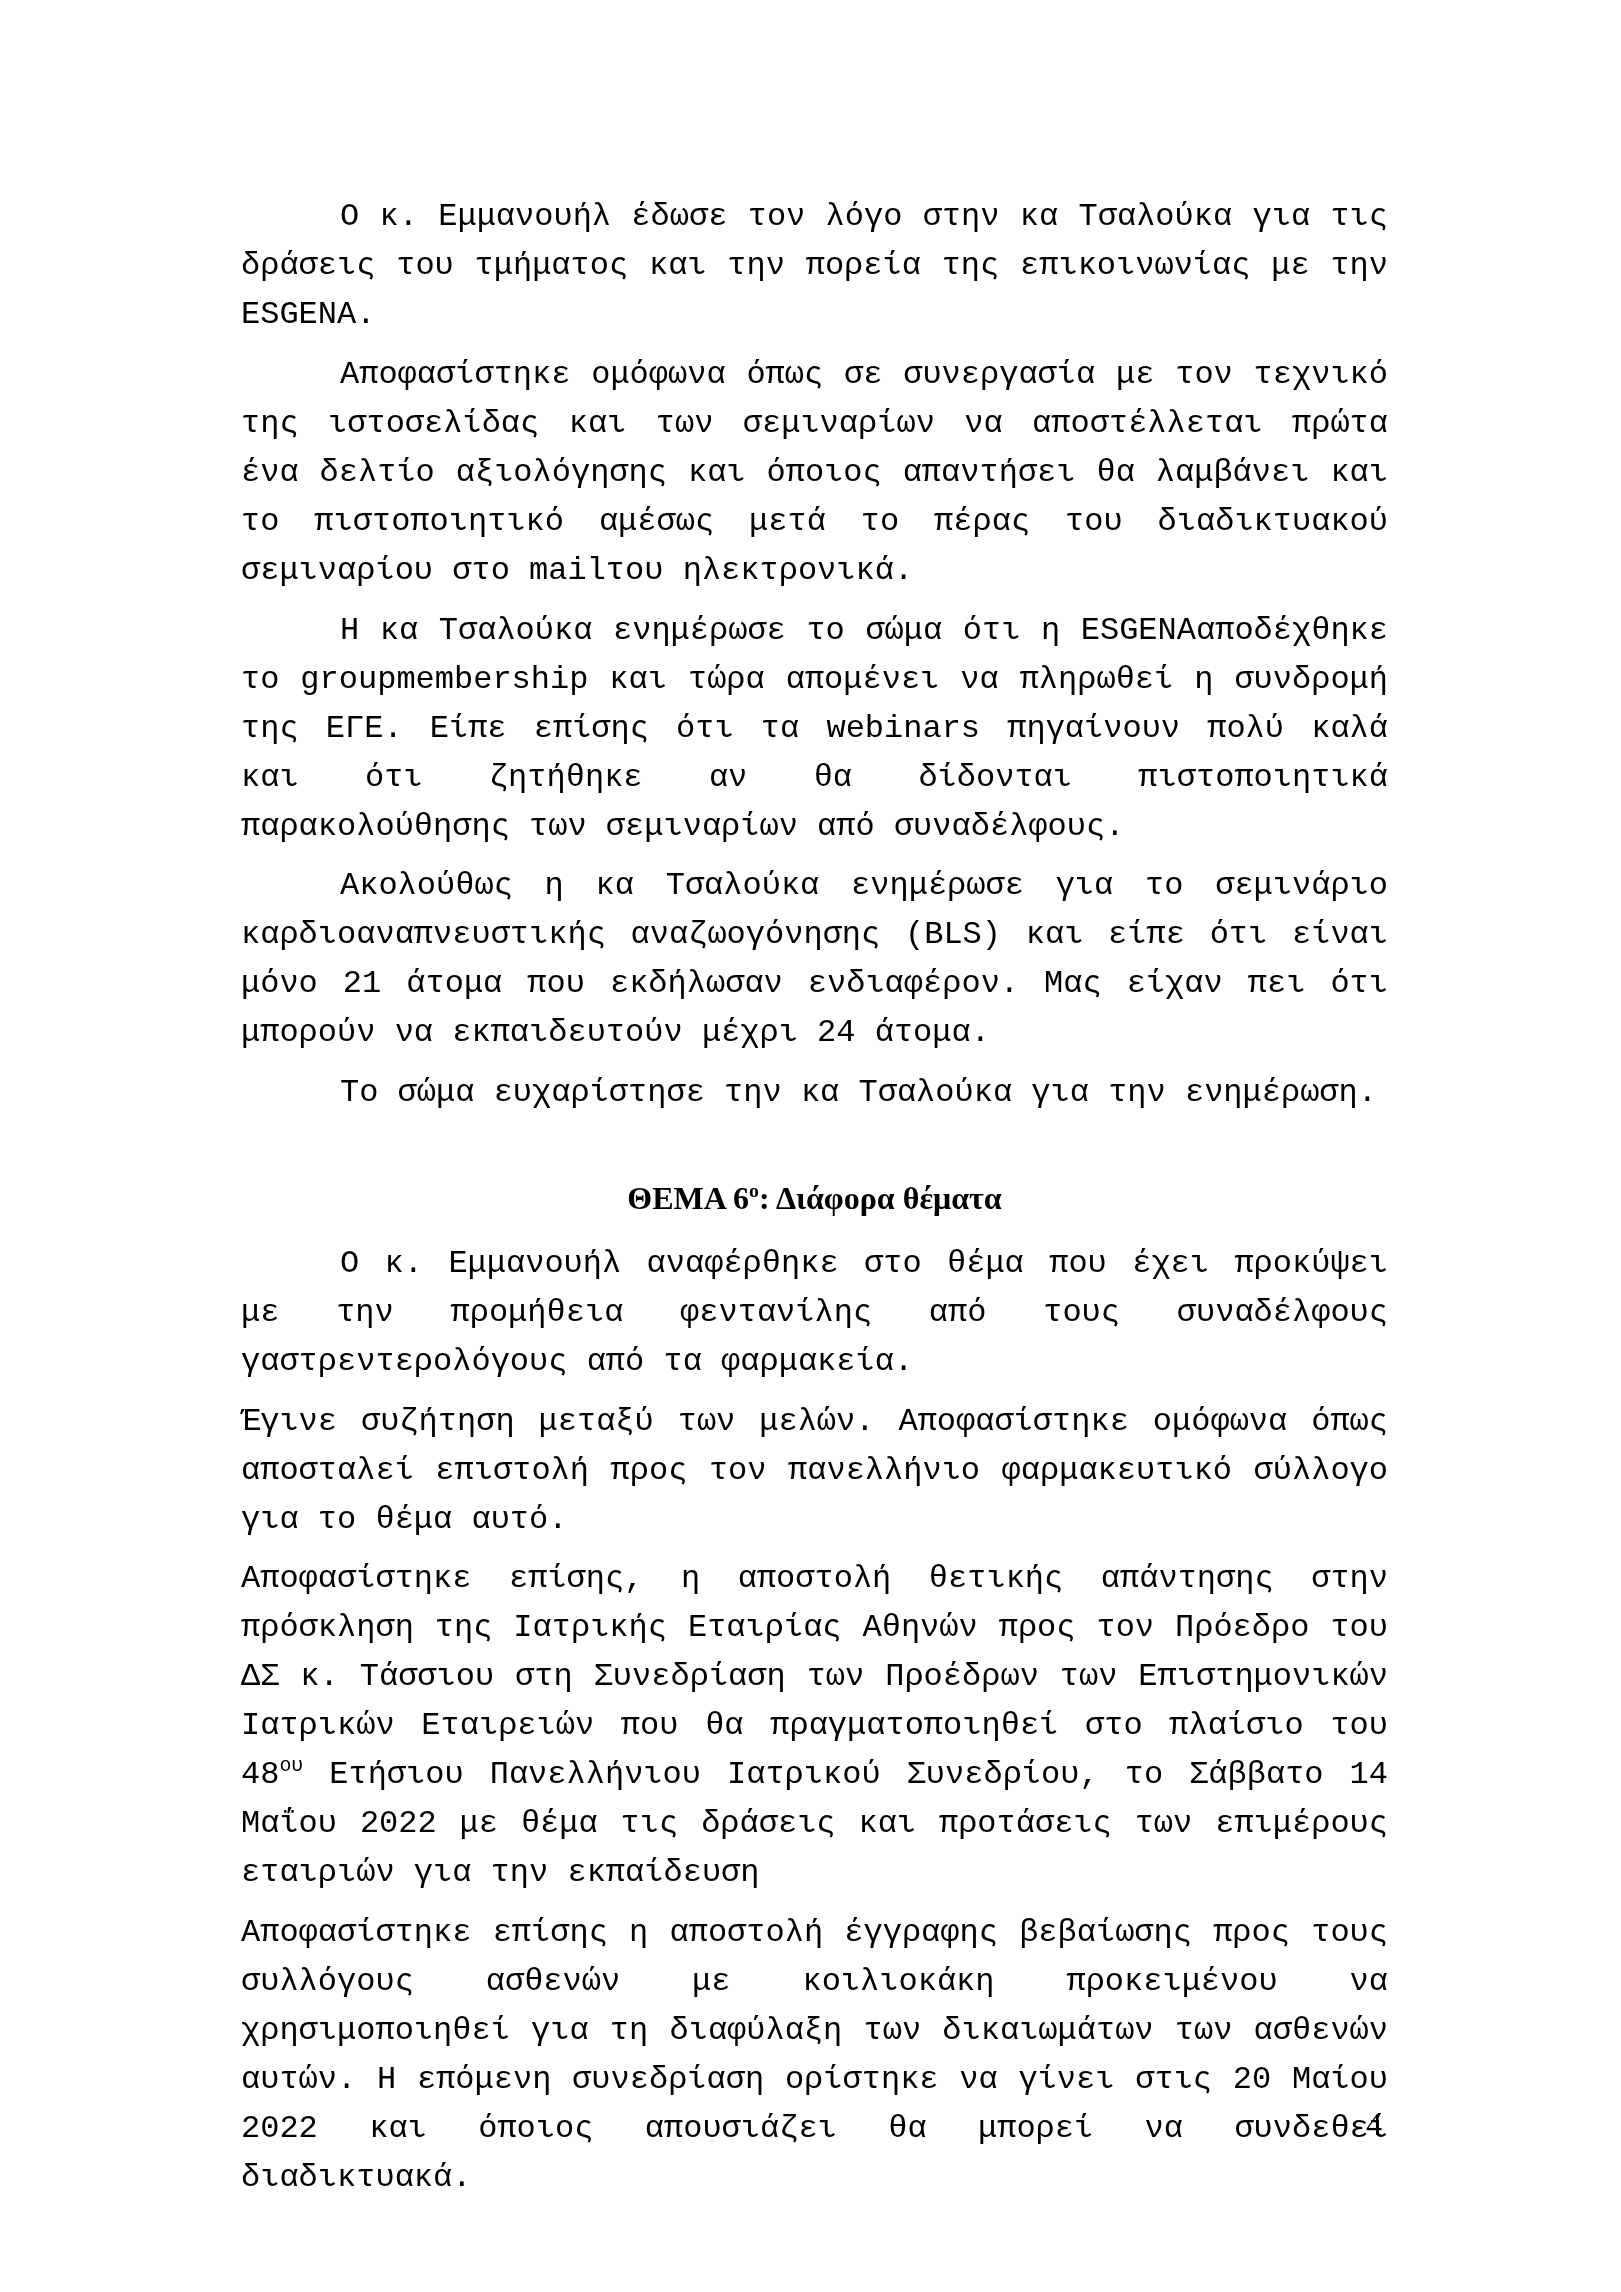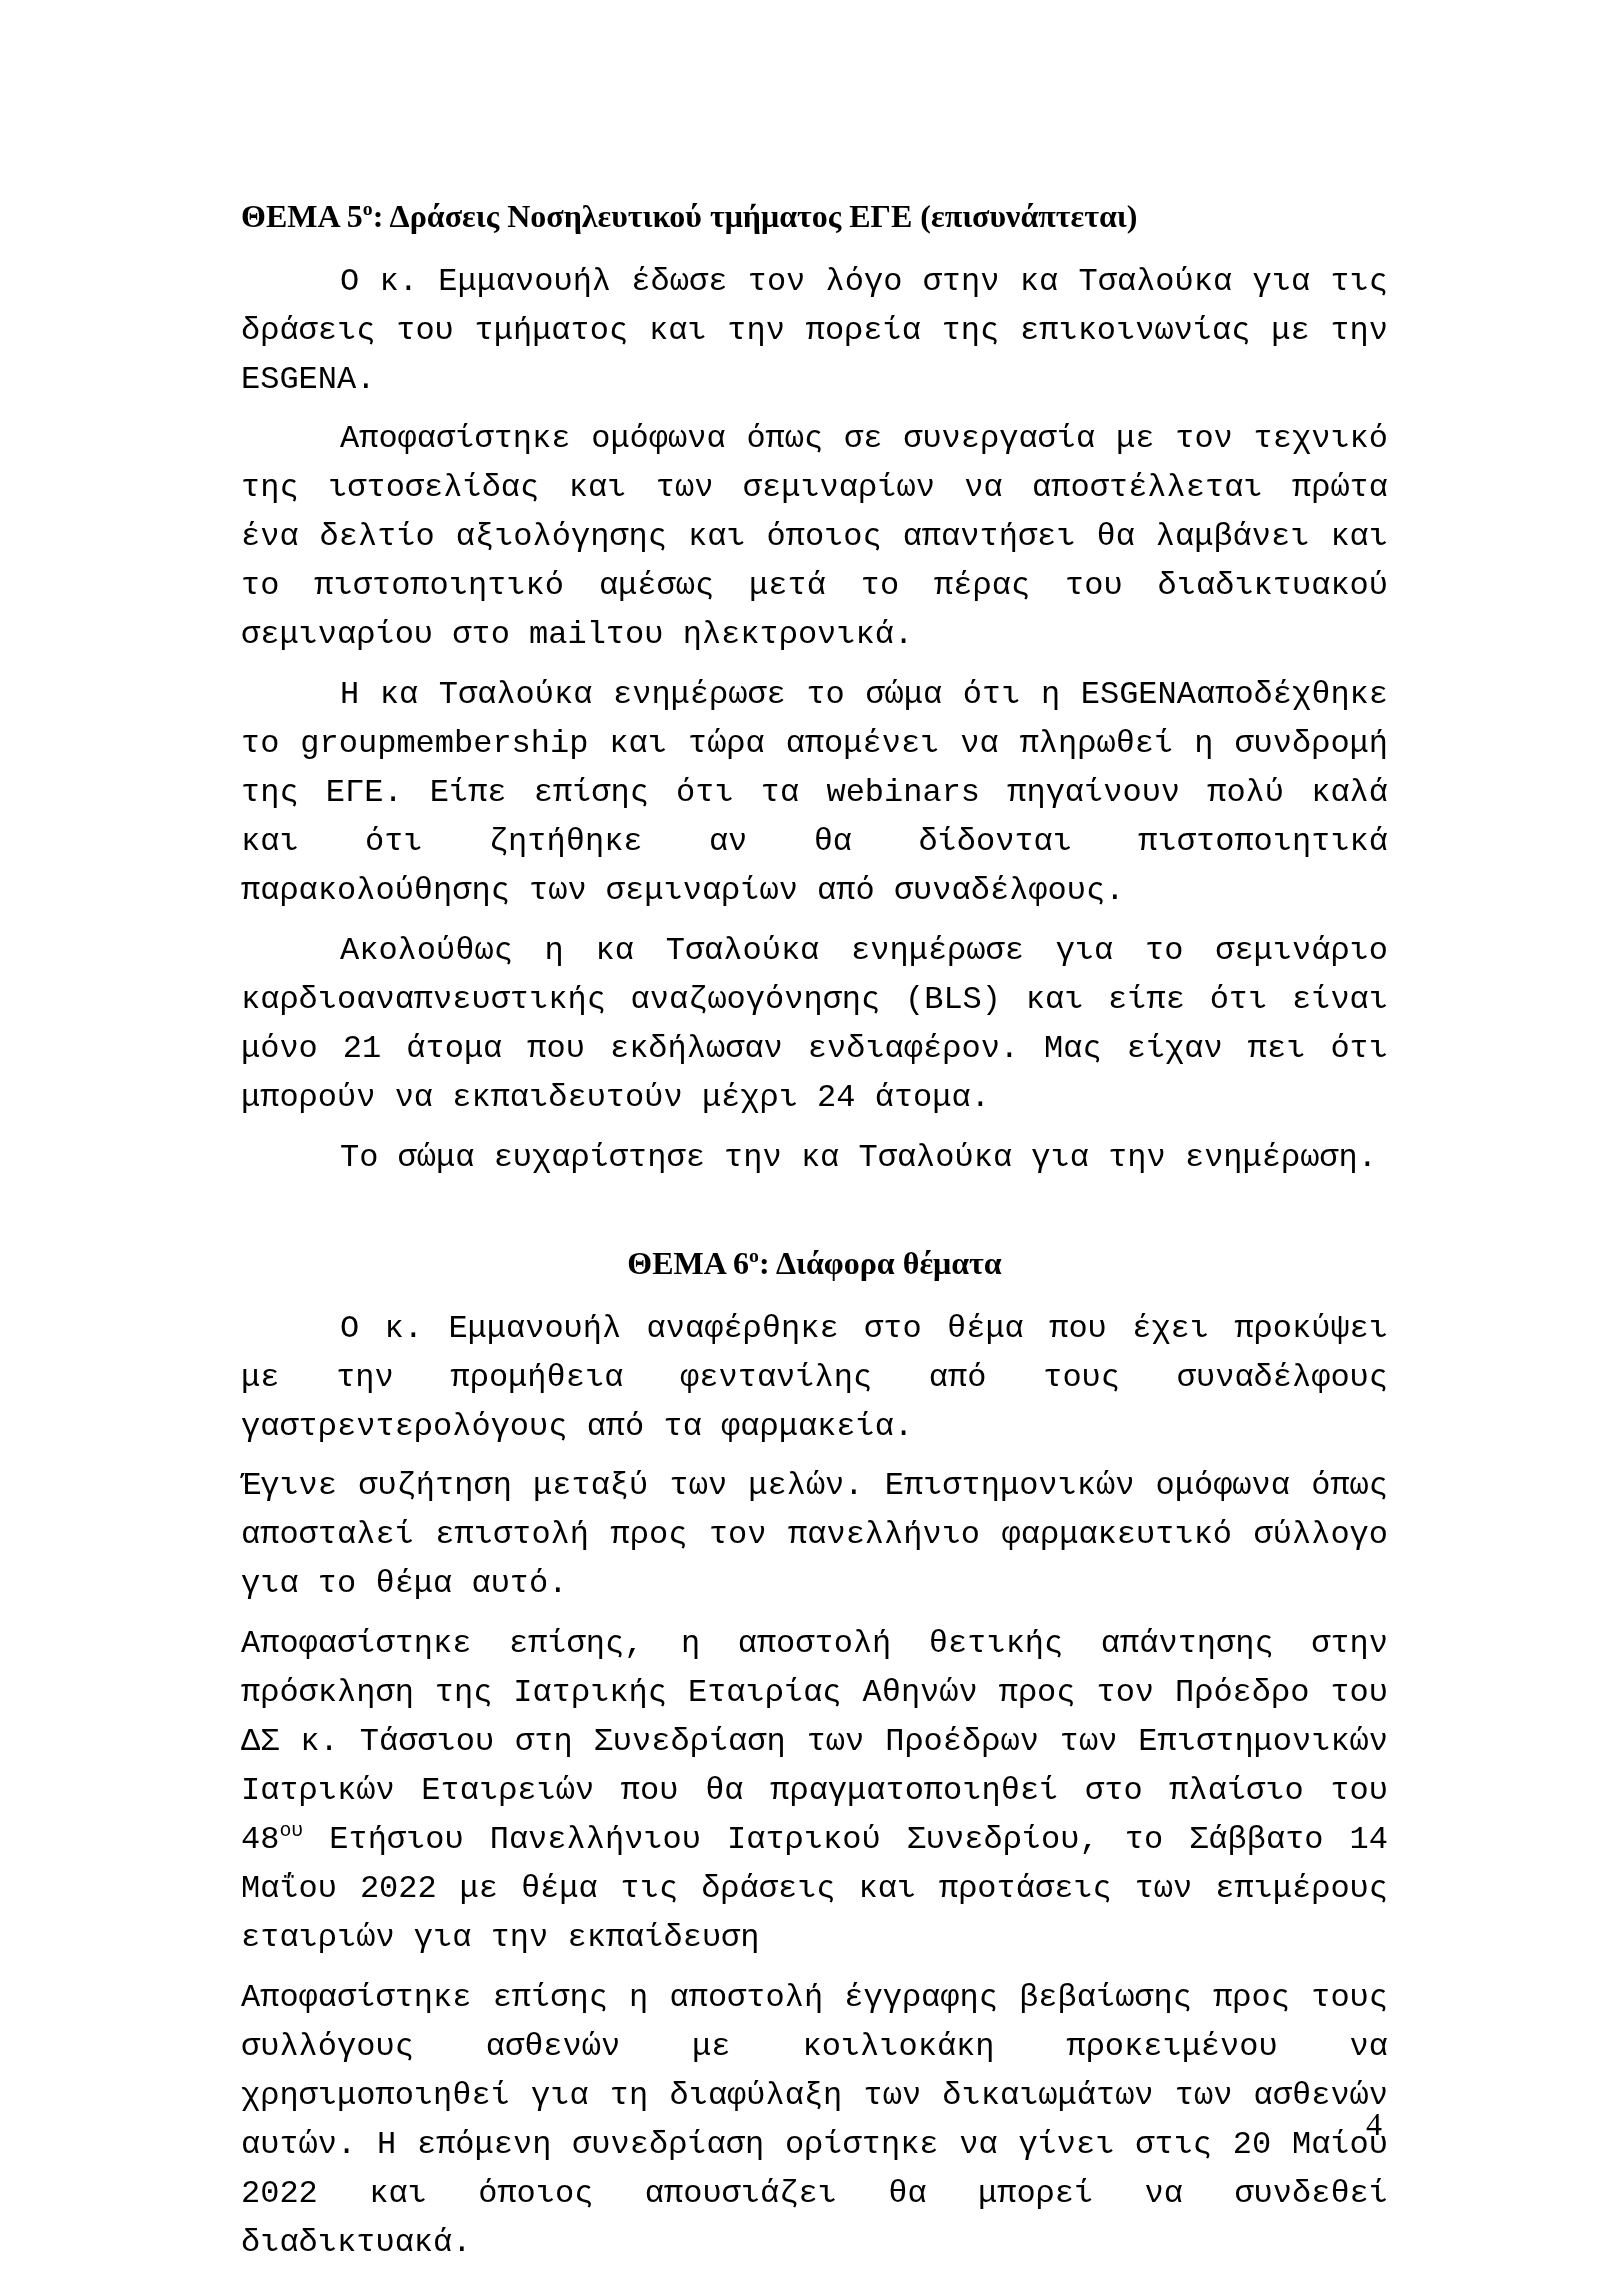--- a/index.html
+++ b/index.html
@@ -53,38 +53,37 @@
     font-size: 32px;
     line-height: 39px;
     text-align: right;
   }
 </style>
 </head>
 <body>
 
 <div class="page">
 
-  <h2 class="section-heading"><span>ΘΕΜΑ 5</span><sup>ο</sup><span>: Δράσεις Νοσηλευτικού τμήματος ΕΓΕ (επισυνάπτεται)</span></h2>
 
   <p class="para indent">Ο κ. Εμμανουήλ έδωσε τον λόγο στην κα Τσαλούκα για τις δράσεις του τμήματος και την πορεία της επικοινωνίας με την ESGENA.</p>
 
   <p class="para indent">Αποφασίστηκε ομόφωνα όπως σε συνεργασία με τον τεχνικό της ιστοσελίδας και των σεμιναρίων να αποστέλλεται πρώτα ένα δελτίο αξιολόγησης και όποιος απαντήσει θα λαμβάνει και το πιστοποιητικό αμέσως μετά το πέρας του διαδικτυακού σεμιναρίου στο mailτου ηλεκτρονικά.</p>
 
   <p class="para indent">Η κα Τσαλούκα ενημέρωσε το σώμα ότι η ESGENAαποδέχθηκε το groupmembership και τώρα απομένει να πληρωθεί η συνδρομή της ΕΓΕ. Είπε επίσης ότι τα webinars πηγαίνουν πολύ καλά και ότι ζητήθηκε αν θα δίδονται πιστοποιητικά παρακολούθησης των σεμιναρίων από συναδέλφους.</p>
 
   <p class="para indent">Ακολούθως η κα Τσαλούκα ενημέρωσε για το σεμινάριο καρδιοαναπνευστικής αναζωογόνησης (BLS) και είπε ότι είναι μόνο 21 άτομα που εκδήλωσαν ενδιαφέρον. Μας είχαν πει ότι μπορούν να εκπαιδευτούν μέχρι 24 άτομα.</p>
 
 
   <p class="para indent">Το σώμα ευχαρίστησε την κα Τσαλούκα για την ενημέρωση.</p>
 
   <h2 class="section-heading heading-gap"><span>ΘΕΜΑ 6</span><sup>ο</sup><span>: Διάφορα θέματα</span></h2>
 
   <p class="para indent">Ο κ. Εμμανουήλ αναφέρθηκε στο θέμα που έχει προκύψει με την προμήθεια φεντανίλης από τους συναδέλφους γαστρεντερολόγους από τα φαρμακεία.</p>
 
-  <p class="para">Έγινε συζήτηση μεταξύ των μελών. Επιστημονικών ομόφωνα όπως αποσταλεί επιστολή προς τον πανελλήνιο φαρμακευτικό σύλλογο για το θέμα αυτό.</p>
+  <p class="para">Έγινε συζήτηση μεταξύ των μελών. Αποφασίστηκε ομόφωνα όπως αποσταλεί επιστολή προς τον πανελλήνιο φαρμακευτικό σύλλογο για το θέμα αυτό.</p>
 
 
   <p class="para"><span>Αποφασίστηκε επίσης, η αποστολή θετικής απάντησης στην πρόσκληση της Ιατρικής Εταιρίας Αθηνών προς τον Πρόεδρο του ΔΣ κ. Τάσσιου στη Συνεδρίαση των Προέδρων των Επιστημονικών Ιατρικών Εταιρειών που θα πραγματοποιηθεί στο πλαίσιο του 48</span><sup>ου</sup><span> Ετήσιου Πανελλήνιου Ιατρικού Συνεδρίου, το Σάββατο 14 Μαΐου 2022 με θέμα τις δράσεις και προτάσεις των επιμέρους εταιριών για την εκπαίδευση</span></p>
 
   <p class="para">Αποφασίστηκε επίσης η αποστολή έγγραφης βεβαίωσης προς τους συλλόγους ασθενών με κοιλιοκάκη προκειμένου να χρησιμοποιηθεί για τη διαφύλαξη των δικαιωμάτων των ασθενών αυτών. Η επόμενη συνεδρίαση ορίστηκε να γίνει στις 20 Μαίου 2022 και όποιος απουσιάζει θα μπορεί να συνδεθεί διαδικτυακά.</p>
 
   <div class="page-number">4</div>
 
 </div>
 

